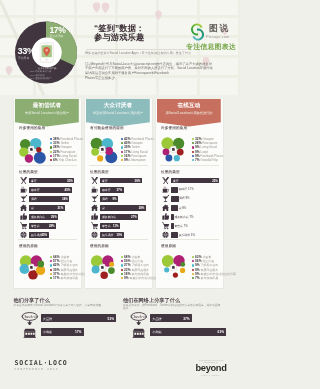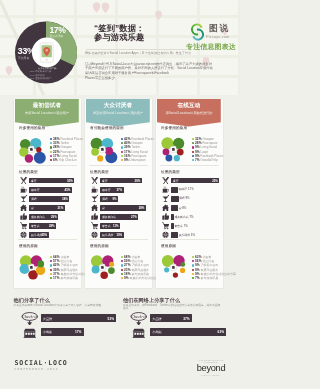--- a/index.html
+++ b/index.html
@@ -53,21 +53,21 @@
 
   
   .bot-title{position:absolute;color:#4b3f46;font-size:5.2px;font-weight:bold;}
   .bot-sub{position:absolute;color:#938e89;font-size:2.75px;line-height:3.7px;}
 
   .footer-left{position:absolute;left:14.5px;top:359.5px;}
   .sl1{font-size:6.6px;font-weight:bold;color:#413f3b;letter-spacing:0.85px;font-family:"DejaVu Sans Mono",monospace;line-height:6.6px;}
   .sl2{font-size:2.7px;color:#8d8d86;letter-spacing:1.35px;font-family:"DejaVu Sans Mono",monospace;margin-top:1.4px;}
   .footer-right{position:absolute;left:194px;width:34px;top:358.5px;text-align:center;}
   .byline{font-size:1.9px;color:#b6b2ad;letter-spacing:.1px;line-height:2.6px;}
-  .bword{font-size:9.3px;font-weight:normal;color:#2b2b29;letter-spacing:-0.35px;line-height:9.6px;margin-top:0.6px;}
+  .bword{font-size:9.3px;font-weight:bold;color:#2b2b29;letter-spacing:-0.35px;line-height:9.6px;margin-top:0.6px;}
   .bsub{font-size:1.85px;color:#b6b2ad;letter-spacing:.3px;line-height:3px;}
 </style>
 </head>
 <body>
 
 <div class="page">
 
   <div class="hero">
     <svg class="mapbg" width="240" height="95" viewBox="0 0 240 95">
       <defs>

